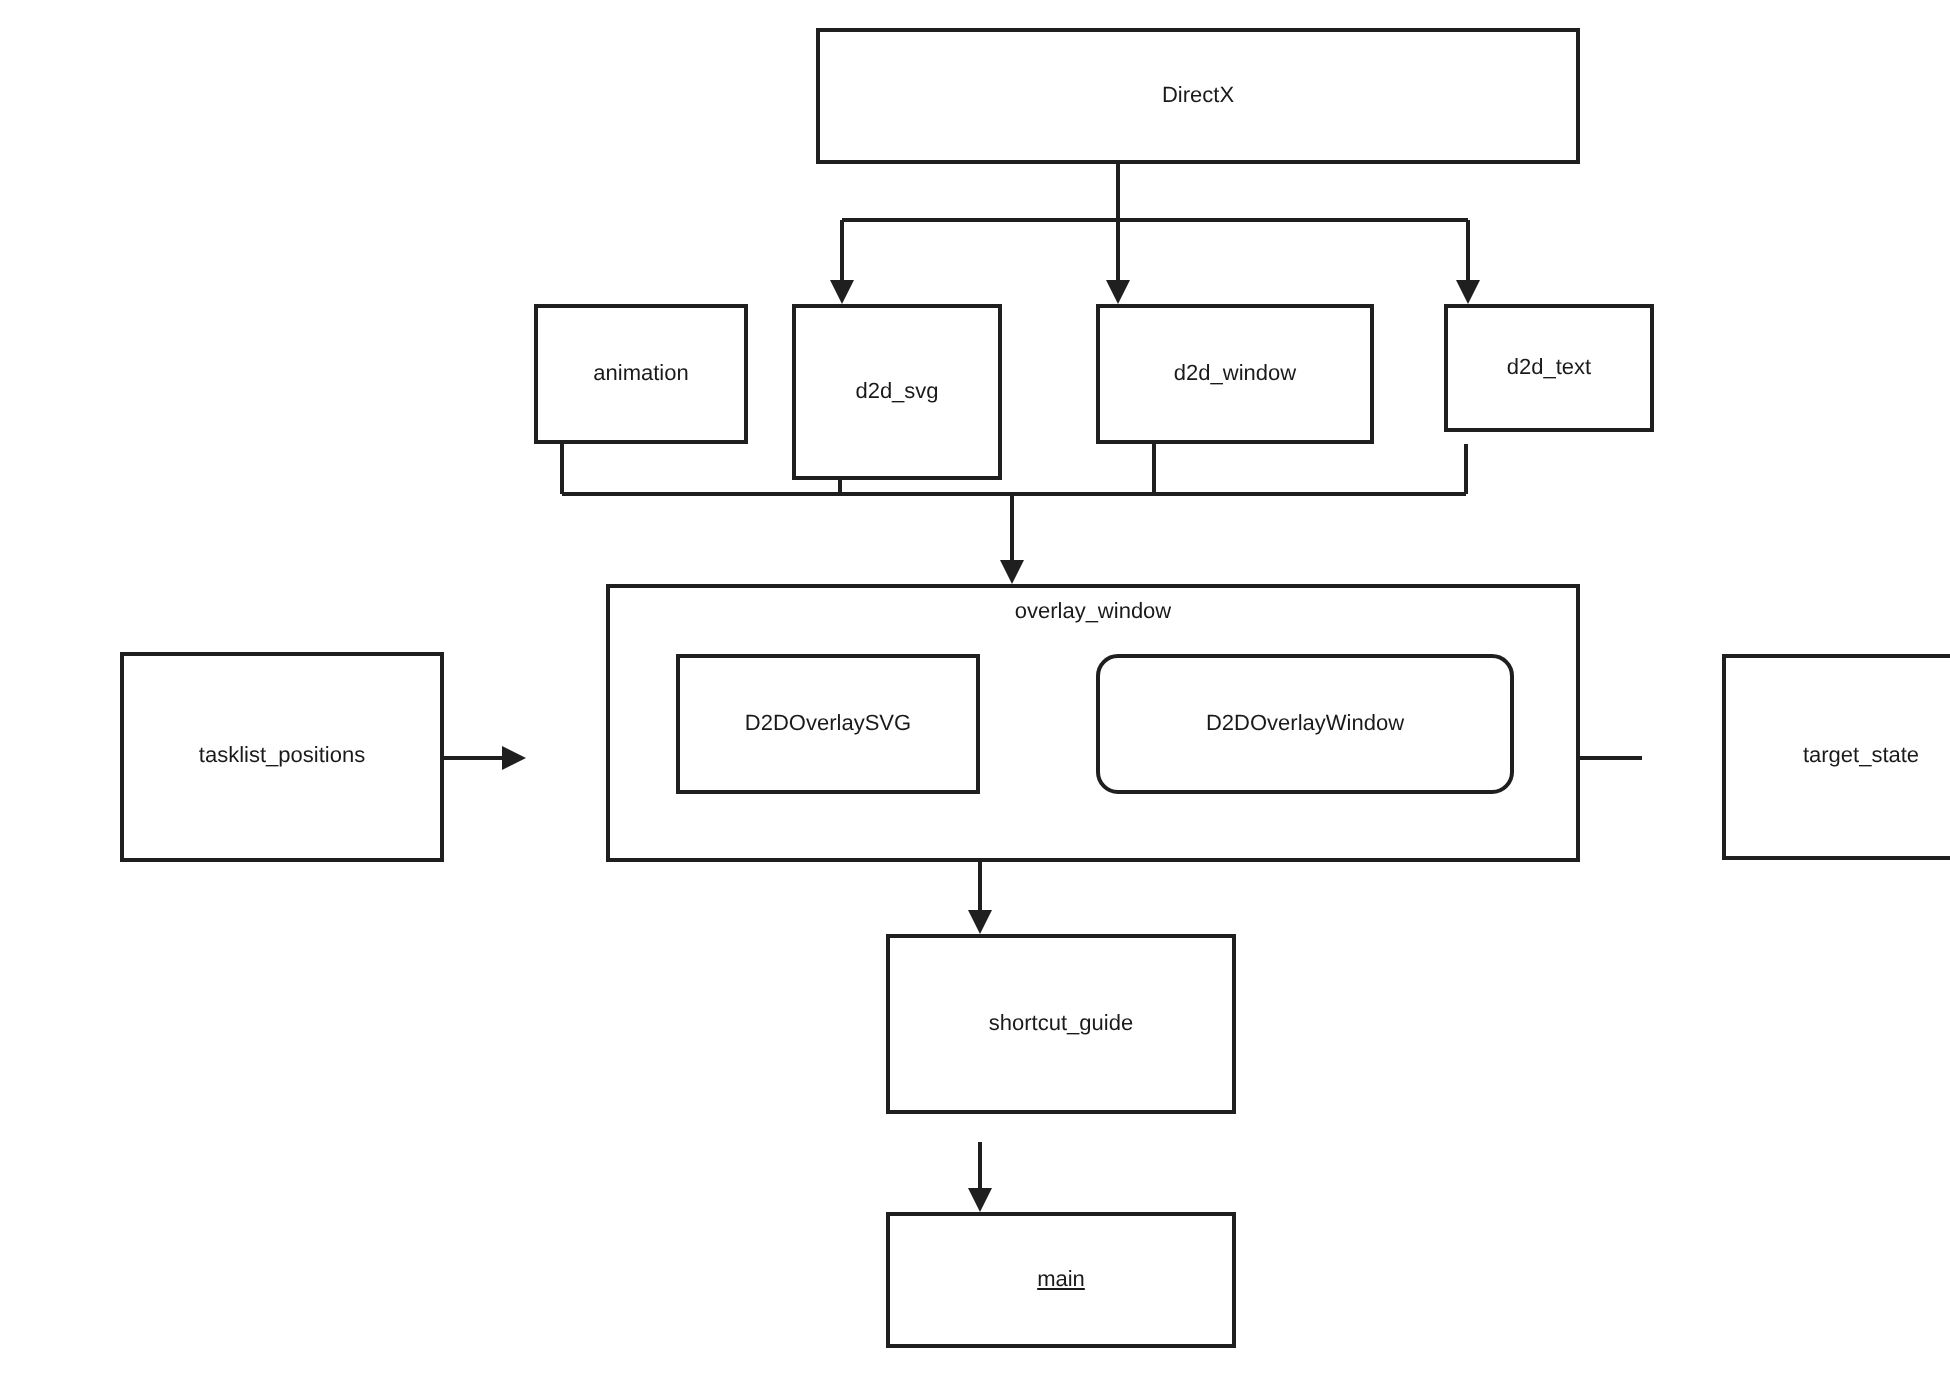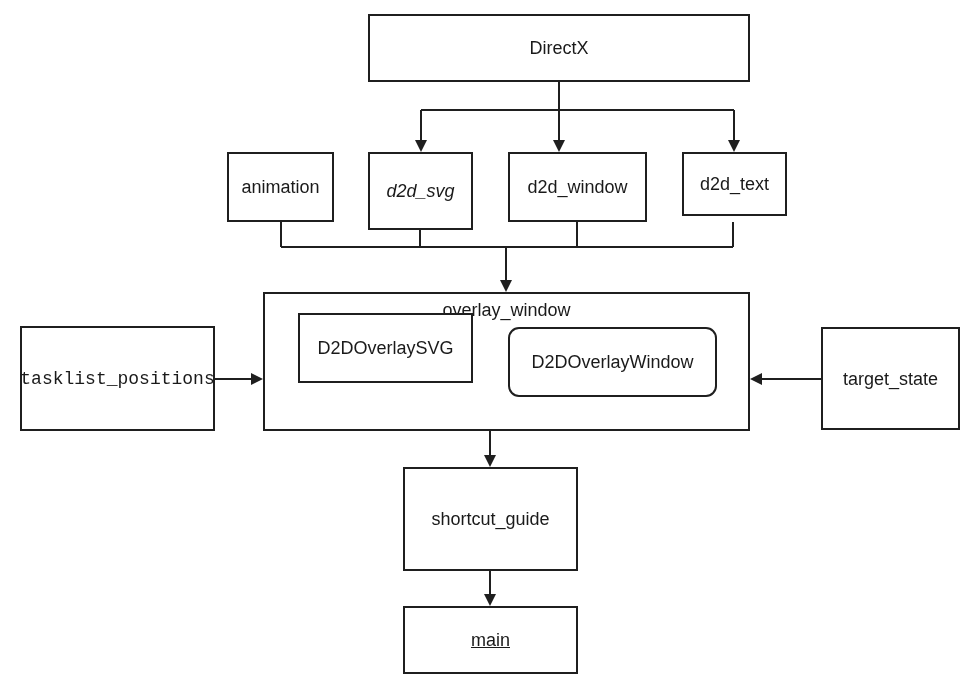--- a/index.html
+++ b/index.html
@@ -19,35 +19,35 @@
   }
   .edges{position:absolute;left:0;top:0;width:975px;height:692px;}
   .edges path{stroke:var(--line);stroke-width:2;fill:none;}
   .edges polygon{fill:var(--line);stroke:none;}
   .node{
     position:absolute;
     box-sizing:border-box;
     border:2px solid var(--line);
     background:var(--box-fill);
     display:flex;align-items:center;justify-content:center;
-    font-size:18px;line-height:1;white-space:nowrap;
+    font-size:11px;line-height:1;white-space:nowrap;margin-left:40px;
   }
   
   #n-directx{left:368px;top:14px;width:382px;height:68px;}
   #n-animation{left:227px;top:152px;width:107px;height:70px;}
-  #n-d2d-svg{left:368px;top:152px;width:105px;height:78px;font-style:italic;}
+  #n-d2d-svg{left:356px;top:152px;width:105px;height:88px;}
   #n-d2d-window{left:508px;top:152px;width:139px;height:70px;}
   #n-d2d-text{left:682px;top:152px;width:105px;height:64px;}
   #n-overlay-window{left:263px;top:292px;width:487px;height:139px;
     align-items:flex-start;padding-top:7px;}
-  #n-d2doverlaysvg{left:298px;top:313px;width:175px;height:70px;}
+  #n-d2doverlaysvg{left:298px;top:327px;width:152px;height:70px;}
   #n-d2doverlaywindow{left:508px;top:327px;width:209px;height:70px;border-radius:11px;}
-  #n-tasklist-positions{left:20px;top:326px;width:195px;height:105px;font-family:Liberation Mono, monospace;}
+  #n-tasklist-positions{left:20px;top:326px;width:162px;height:105px;}
   #n-target-state{left:821px;top:327px;width:139px;height:103px;}
-  #n-shortcut-guide{left:403px;top:467px;width:175px;height:104px;}
+  #n-shortcut-guide{left:403px;top:467px;width:175px;height:90px;}
   #n-main{left:403px;top:606px;width:175px;height:68px;text-decoration:underline;}
 </style>
 </head>
 <body>
 
 <div class="canvas">
 
   <svg class="edges" viewBox="0 0 975 692" xmlns="http://www.w3.org/2000/svg" aria-hidden="true">
 
     <path d="M559 82 V110"></path>

